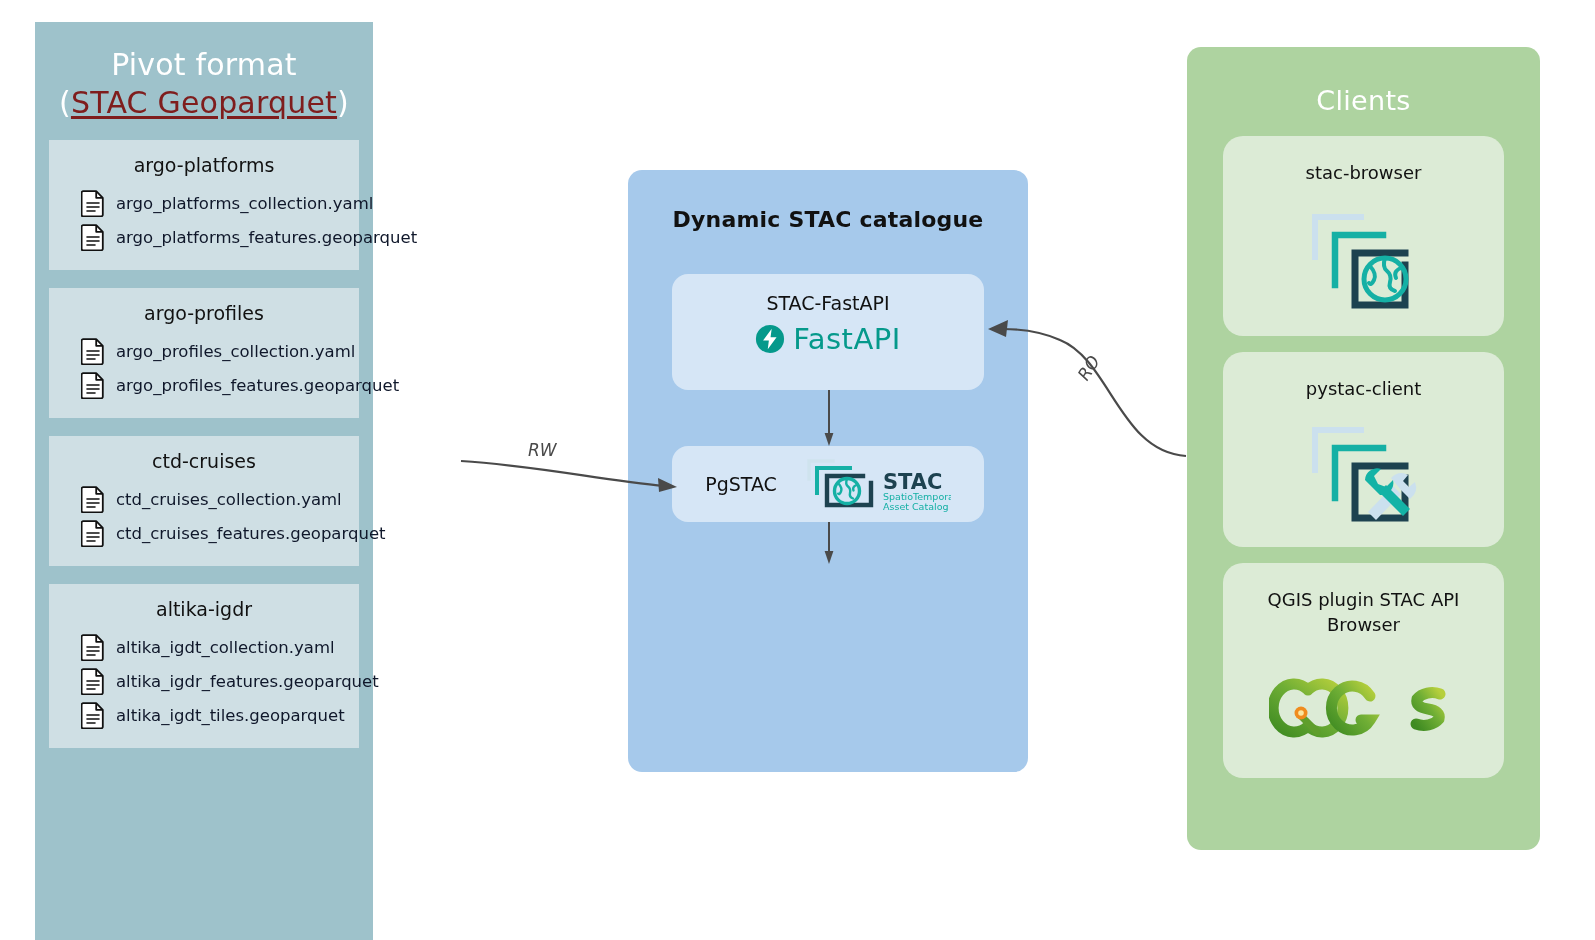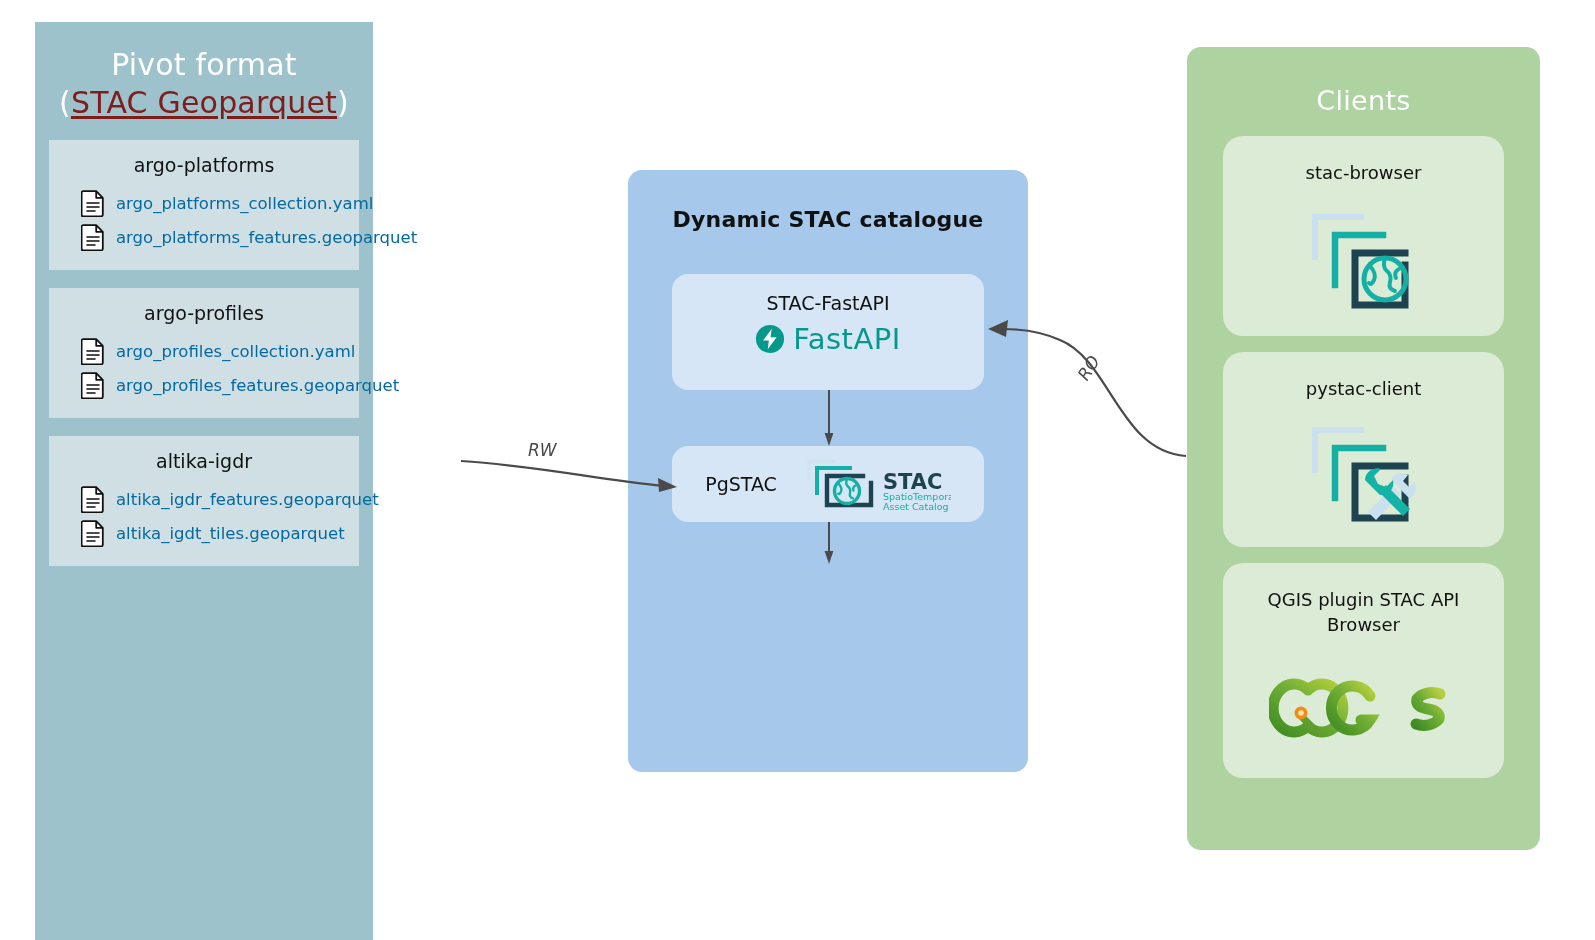--- a/index.html
+++ b/index.html
@@ -54,21 +54,21 @@
     margin-bottom: 10px;
   }
   .file-row {
     display: flex;
     align-items: center;
     gap: 11px;
     padding: 3px 0 3px 32px;
   }
   .file-label {
     font-size: 16.5px;
-    color: #0369a1;
+    color: #0f172a;
     white-space: nowrap;
   }
   .doc-icon { width: 24px; height: 28px; flex: 0 0 auto; display:block; }
 
   
   .catalogue-panel {
     position: absolute;
     left: 628px; top: 170px;
     width: 400px; height: 602px;
     background: #a6c9eb;
@@ -222,23 +222,50 @@
         <div class="file-row">
           <svg class="doc-icon" viewBox="0 0 24 28">
             <path d="M2.2 2.2 h13 l6.6 6.6 v17 a1.6 1.6 0 0 1 -1.6 1.6 h-18 a1.6 1.6 0 0 1 -1.6 -1.6 v-22 a1.6 1.6 0 0 1 1.6 -1.6 z" fill="#fff" stroke="#111" stroke-width="1.8" stroke-linejoin="round"></path>
             <path d="M15.2 2.2 v6.6 h6.6" fill="none" stroke="#111" stroke-width="1.8" stroke-linejoin="round"></path>
             <path d="M6 14 h12 M6 18 h12 M6 22 h8" stroke="#111" stroke-width="1.6" stroke-linecap="round"></path>
           </svg>
           <span class="file-label">argo_profiles_features.geoparquet</span>
         </div>
       </div>
 
+      <div class="collection-card">
+        <div class="collection-name">ctd-cruises</div>
+        <div class="file-row">
+          <svg class="doc-icon" viewBox="0 0 24 28">
+            <path d="M2.2 2.2 h13 l6.6 6.6 v17 a1.6 1.6 0 0 1 -1.6 1.6 h-18 a1.6 1.6 0 0 1 -1.6 -1.6 v-22 a1.6 1.6 0 0 1 1.6 -1.6 z" fill="#fff" stroke="#111" stroke-width="1.8" stroke-linejoin="round"></path>
+            <path d="M15.2 2.2 v6.6 h6.6" fill="none" stroke="#111" stroke-width="1.8" stroke-linejoin="round"></path>
+            <path d="M6 14 h12 M6 18 h12 M6 22 h8" stroke="#111" stroke-width="1.6" stroke-linecap="round"></path>
+          </svg>
+          <span class="file-label">ctd_cruises_collection.yaml</span>
+        </div>
+        <div class="file-row">
+          <svg class="doc-icon" viewBox="0 0 24 28">
+            <path d="M2.2 2.2 h13 l6.6 6.6 v17 a1.6 1.6 0 0 1 -1.6 1.6 h-18 a1.6 1.6 0 0 1 -1.6 -1.6 v-22 a1.6 1.6 0 0 1 1.6 -1.6 z" fill="#fff" stroke="#111" stroke-width="1.8" stroke-linejoin="round"></path>
+            <path d="M15.2 2.2 v6.6 h6.6" fill="none" stroke="#111" stroke-width="1.8" stroke-linejoin="round"></path>
+            <path d="M6 14 h12 M6 18 h12 M6 22 h8" stroke="#111" stroke-width="1.6" stroke-linecap="round"></path>
+          </svg>
+          <span class="file-label">ctd_cruises_features.geoparquet</span>
+        </div>
+      </div>
 
       <div class="collection-card">
         <div class="collection-name">altika-igdr</div>
+        <div class="file-row">
+          <svg class="doc-icon" viewBox="0 0 24 28">
+            <path d="M2.2 2.2 h13 l6.6 6.6 v17 a1.6 1.6 0 0 1 -1.6 1.6 h-18 a1.6 1.6 0 0 1 -1.6 -1.6 v-22 a1.6 1.6 0 0 1 1.6 -1.6 z" fill="#fff" stroke="#111" stroke-width="1.8" stroke-linejoin="round"></path>
+            <path d="M15.2 2.2 v6.6 h6.6" fill="none" stroke="#111" stroke-width="1.8" stroke-linejoin="round"></path>
+            <path d="M6 14 h12 M6 18 h12 M6 22 h8" stroke="#111" stroke-width="1.6" stroke-linecap="round"></path>
+          </svg>
+          <span class="file-label">altika_igdt_collection.yaml</span>
+        </div>
         <div class="file-row">
           <svg class="doc-icon" viewBox="0 0 24 28">
             <path d="M2.2 2.2 h13 l6.6 6.6 v17 a1.6 1.6 0 0 1 -1.6 1.6 h-18 a1.6 1.6 0 0 1 -1.6 -1.6 v-22 a1.6 1.6 0 0 1 1.6 -1.6 z" fill="#fff" stroke="#111" stroke-width="1.8" stroke-linejoin="round"></path>
             <path d="M15.2 2.2 v6.6 h6.6" fill="none" stroke="#111" stroke-width="1.8" stroke-linejoin="round"></path>
             <path d="M6 14 h12 M6 18 h12 M6 22 h8" stroke="#111" stroke-width="1.6" stroke-linecap="round"></path>
           </svg>
           <span class="file-label">altika_igdr_features.geoparquet</span>
         </div>
         <div class="file-row">
           <svg class="doc-icon" viewBox="0 0 24 28">

